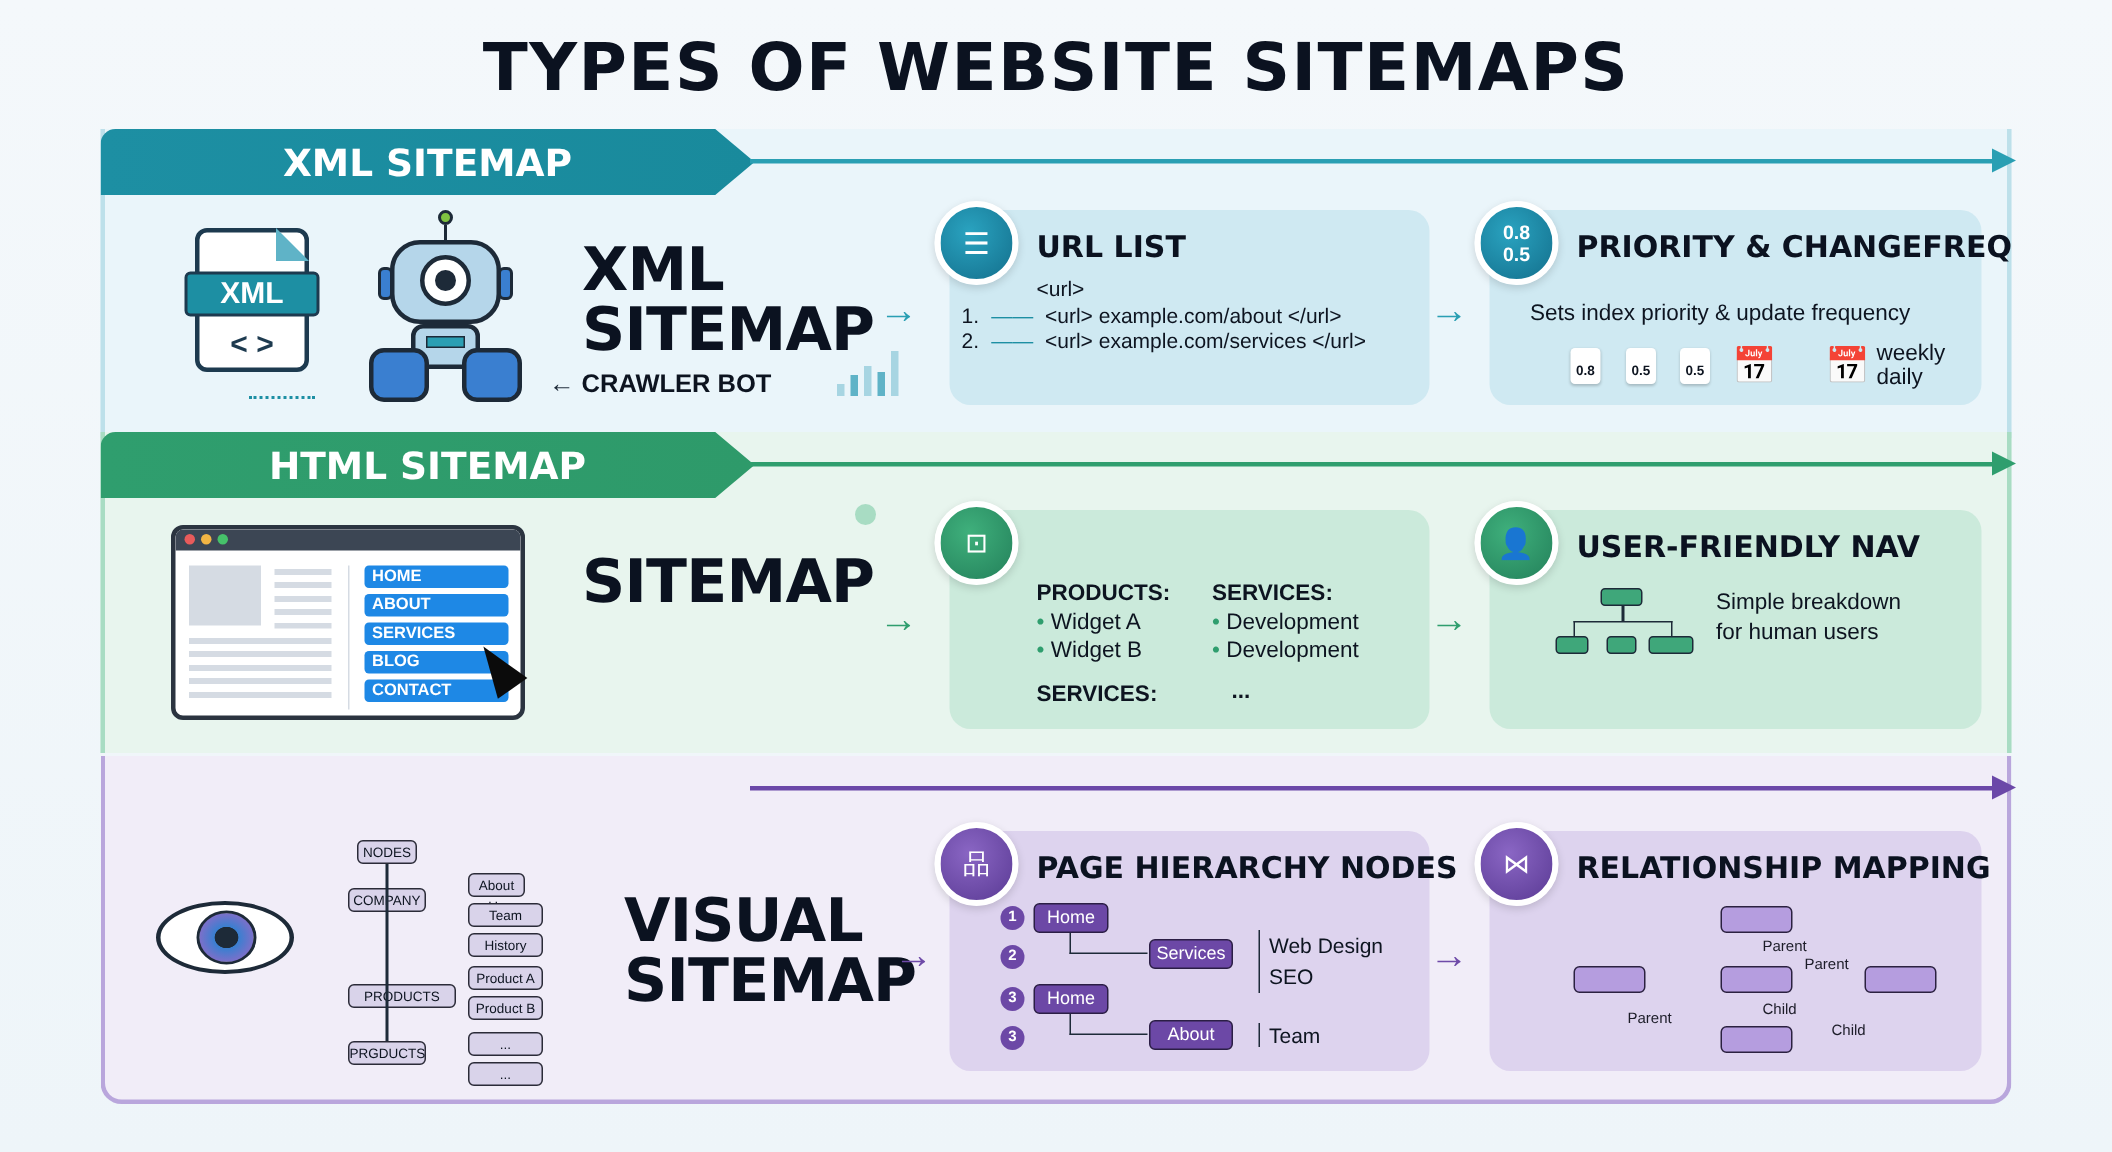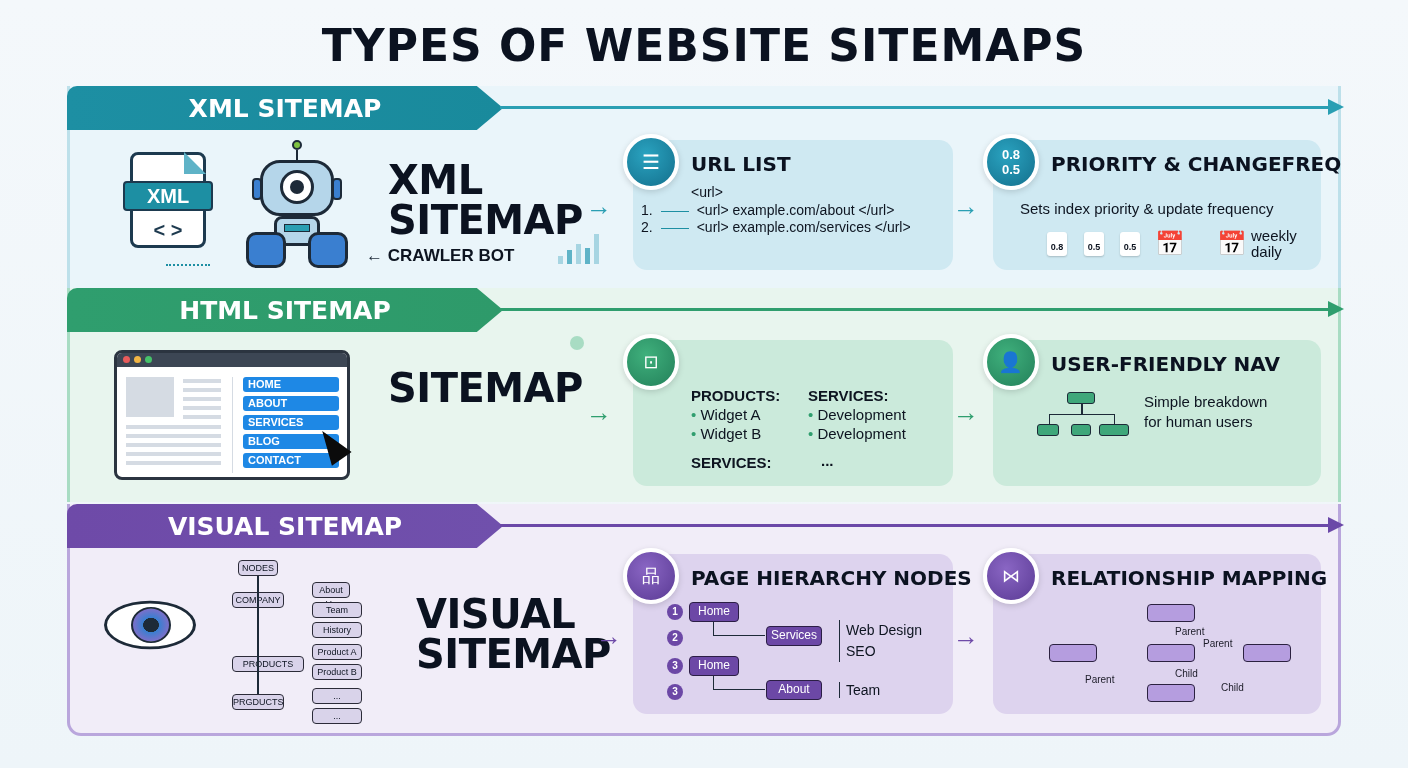--- a/index.html
+++ b/index.html
@@ -179,21 +179,20 @@
       <div style="position:absolute;left:62px;top:32px;width:30px;height:12px;background:#3fa77a;border:1.5px solid #1d2a38;border-radius:3px"></div>
     </div>
     <div class="small" style="position:absolute;left:151px;top:52px;line-height:20px">
       <div>Simple breakdown</div>
         <div>for human users</div>
     </div>
   </div>
 </div>
 
 <div class="section sec-vis">
-  <div class="banner">VISUAL SITEMAP</div>
   <div class="hline"></div>
 
   <div style="position:absolute;left:34px;top:94px;width:92px;height:54px;border:3px solid #1d2a38;border-radius:50%/50%;background:#fff;transform:scaleY(0.9)">
     <div style="position:absolute;left:24px;top:4px;width:40px;height:40px;border-radius:50%;background:radial-gradient(circle,#1d2a38 30%,#3a7fd0 32%,#8b6cc8 80%);border:2.5px solid #1d2a38"></div>
   </div>
 
   <div style="position:absolute;left:150px;top:56px;width:150px;height:164px">
     <div class="node" style="left:18px;top:0;width:40px">NODES</div>
     <div class="node" style="left:12px;top:32px;width:52px">COMPANY</div>
     <div class="node" style="left:12px;top:96px;width:72px">PRODUCTS</div>

